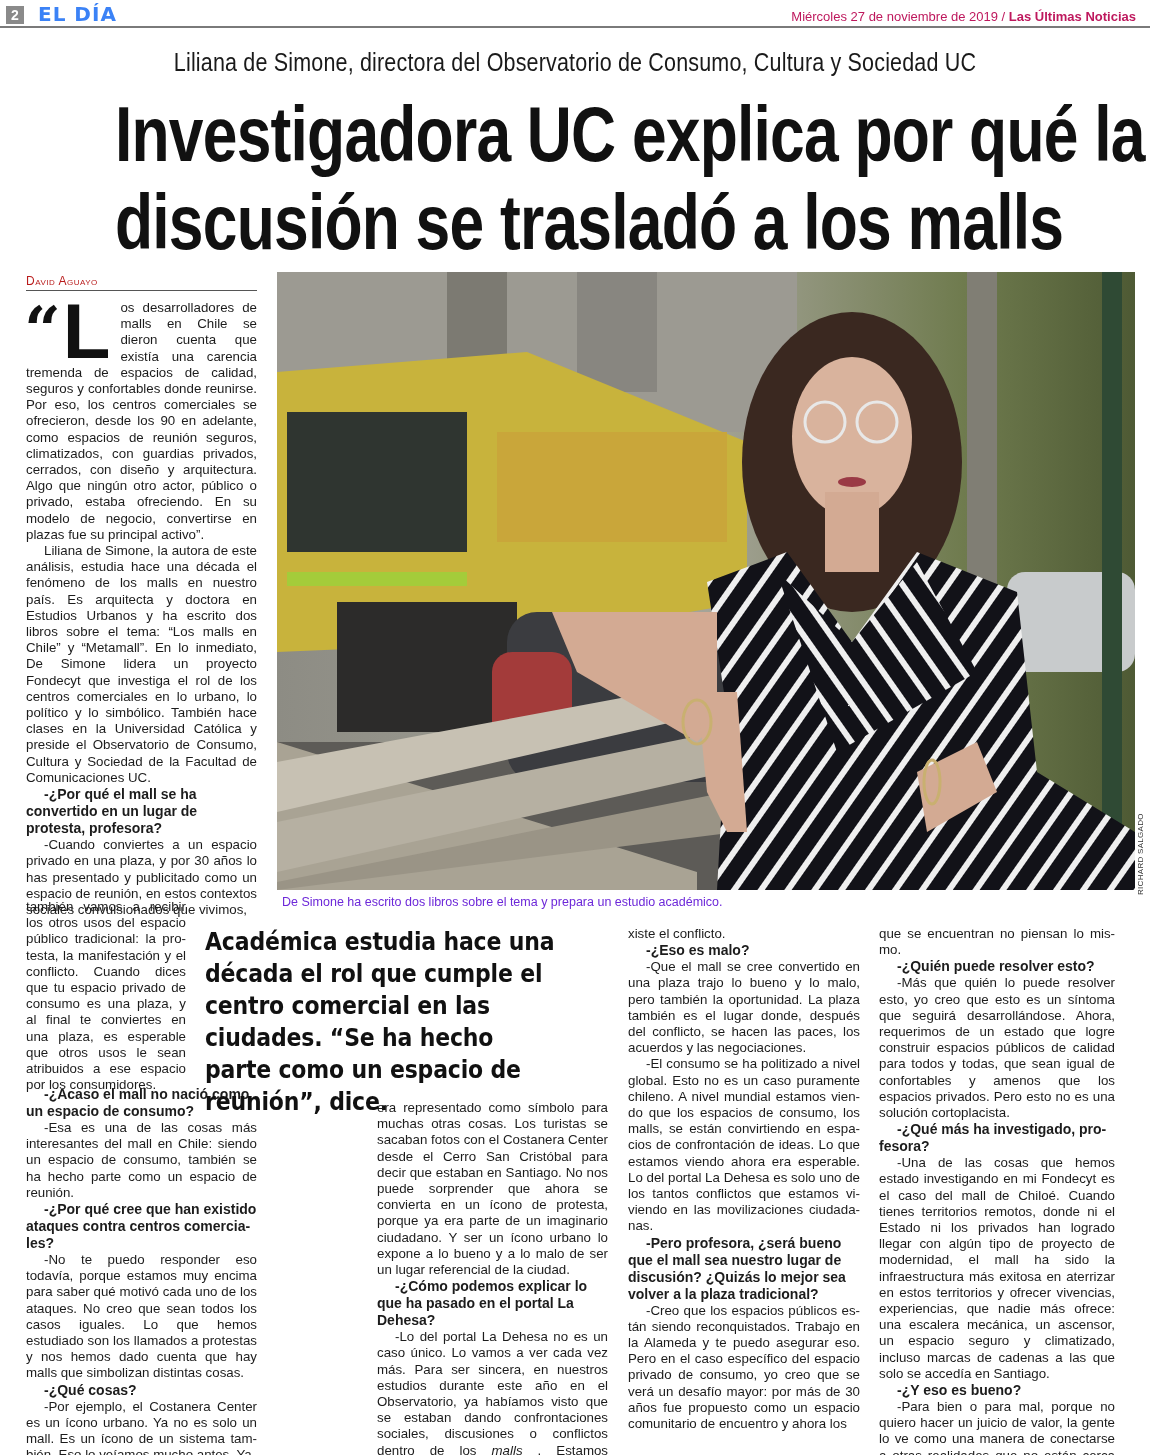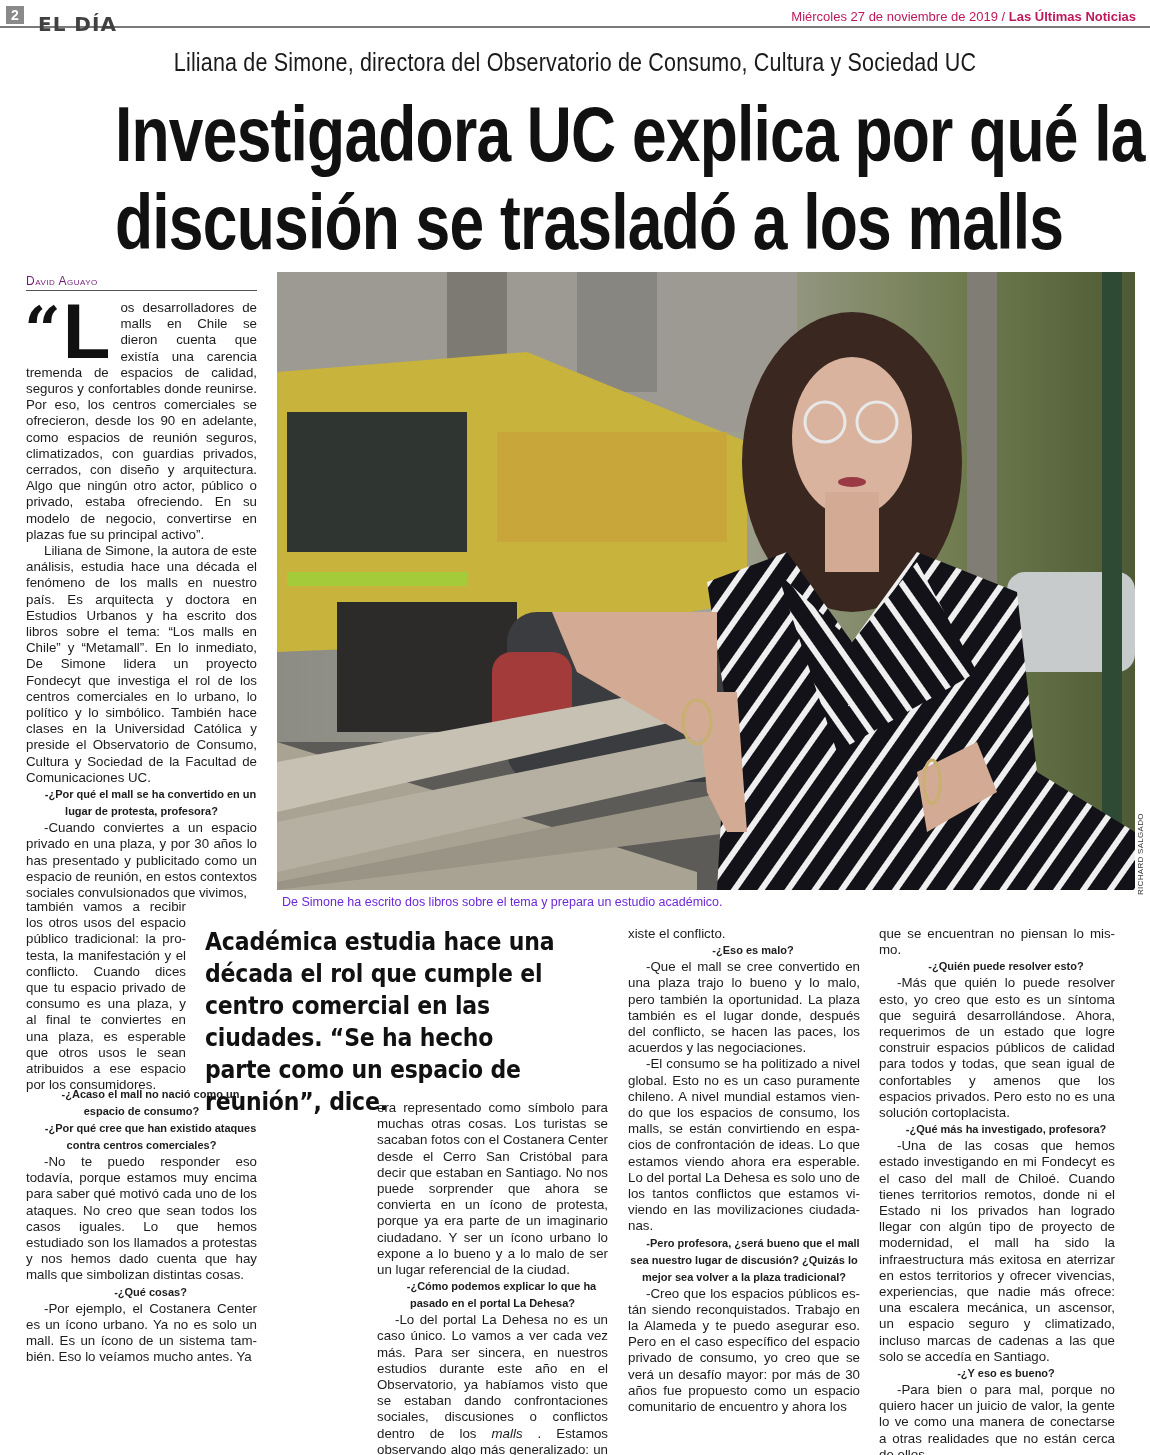--- a/index.html
+++ b/index.html
@@ -2,34 +2,34 @@
 <html><head>
 <meta charset="utf-8">
 <style>
   * { box-sizing: border-box; margin: 0; padding: 0; }
   html, body { width: 1150px; height: 1455px; background: #ffffff; overflow: hidden; }
   body { position: relative; font-family: "Liberation Sans", sans-serif; color: #1a1a1a; }
 
   
   .topbar { position: absolute; left: 0; top: 0; width: 1150px; height: 28px; border-bottom: 2px solid #7a7a7a; }
   .page-num { position: absolute; left: 6px; top: 6px; width: 18px; height: 18px; background: #8a8a8a; color: #fff; font: bold 14px "Liberation Sans", sans-serif; text-align: center; line-height: 18px; }
-  .section { position: absolute; left: 38px; top: 2px; font: 900 20px "DejaVu Sans", sans-serif; letter-spacing: 1px; color: #404040; margin-top: 10px; }
+  .section { position: absolute; left: 38px; top: 2px; font: 900 20px "DejaVu Sans", sans-serif; letter-spacing: 1px; color: #3b82f6; }
   .dateline { position: absolute; right: 14px; top: 9px; font: 13px "Liberation Sans Narrow", "Liberation Sans", sans-serif; color: #be185d; }
   .dateline b { font-weight: bold; }
 
   .kicker { position: absolute; left: 0; width: 1150px; top: 48px; text-align: center; font: 25px "Liberation Sans", sans-serif; transform: scaleX(0.86); transform-origin: center; color: #1a1a1a; letter-spacing: 0.2px; }
 
   .headline { position: absolute; left: 0; top: 90px; width: 1150px; text-align: center; font: bold 78px/88px "Liberation Sans", sans-serif; color: #111; transform: scaleX(0.80); transform-origin: center top; letter-spacing: -1px; white-space: nowrap; }
 
-  .byline { position: absolute; left: 26px; top: 274px; width: 231px; font: 12px "Liberation Sans", sans-serif; font-variant: small-caps; letter-spacing: 0.5px; border-bottom: 1px solid #555; padding-bottom: 2px; color: #701a75; }
+  .byline { position: absolute; left: 26px; top: 274px; width: 231px; font: 12px "Liberation Sans", sans-serif; font-variant: small-caps; letter-spacing: 0.5px; border-bottom: 1px solid #555; padding-bottom: 2px; color: #b91c1c; }
 
   .col { position: absolute; font: 13.3px/16.2px "Liberation Sans", sans-serif; text-align: justify; color: #1c1c1c; hyphens: manual; }
   .col p { text-indent: 18px; }
   .col p.noind { text-indent: 0; }
-  .col .q { font-weight: bold; font-size: 11px; line-height: 17px; text-indent: 18px; text-align: center; }
+  .col .q { font-weight: bold; font-size: 14px; line-height: 17px; text-indent: 18px; text-align: left; }
   .col i { font-style: italic; }
 
   .dropcap-wrap { position: relative; }
   .quote-mark { float: left; font: bold 64px/56px "DejaVu Serif", serif; margin: 2px 2px 0 -2px; color: #111; }
   .dropcap { float: left; font: bold 78px/62px "Liberation Sans", sans-serif; margin: 0 10px 0 0; color: #111; }
 
   .photo { position: absolute; left: 277px; top: 272px; width: 858px; height: 618px; overflow: hidden; background: #6c6a5e; }
   .credit { position: absolute; left: 1136px; top: 895px; transform: rotate(-90deg); transform-origin: left top; font: 8px "Liberation Sans", sans-serif; color: #333; letter-spacing: 0.3px; white-space: nowrap; }
   .caption { position: absolute; left: 282px; top: 895px; font: 12.5px "Liberation Sans", sans-serif; color: #6d28d9; }
 
@@ -63,20 +63,21 @@
   <p class="q">-¿Por qué el mall se ha converti­do en un lugar de protesta, profe­sora?</p>
   <p>-Cuando conviertes a un espacio pri­vado en una plaza, y por 30 años lo has presentado y publicitado como un es­pacio de reunión, en estos contextos sociales convulsionados que vivimos,</p>
 </div>
 
 <div class="col" style="left:26px; top:899px; width:160px;">
   <p class="noind">también vamos a recibir los otros usos del espacio público tradicional: la pro­testa, la manifestación y el conflicto. Cuando dices que tu espacio privado de consumo es una plaza, y al final te conviertes en una plaza, es esperable que otros usos le sean atribui­dos a ese espacio por los consumidores.</p>
 </div>
 
 <div class="col" style="left:26px; top:1086px; width:231px;">
   <p class="q">-¿Acaso el mall no nació como un espacio de consu­mo?</p>
+  <p>-Esa es una de las cosas más intere­santes del mall en Chile: siendo un es­pacio de consumo, también se ha he­cho parte como un espacio de reunión.</p>
   <p class="q">-¿Por qué cree que han existido ataques contra centros comercia­les?</p>
   <p>-No te puedo responder eso todavía, porque estamos muy encima para sa­ber qué motivó cada uno de los ata­ques. No creo que sean todos los casos iguales. Lo que hemos estudiado son los llamados a protestas y nos hemos dado cuenta que hay malls que simboli­zan distintas cosas.</p>
   <p class="q">-¿Qué cosas?</p>
   <p>-Por ejemplo, el Costanera Center es un ícono urbano. Ya no es solo un mall. Es un ícono de un sistema tam­bién. Eso lo veíamos mucho antes. Ya</p>
 </div>
 
 <div class="photo">
   <svg width="858" height="618" viewBox="0 0 858 618">
     <defs>
       <linearGradient id="bg" x1="0" y1="0" x2="1" y2="0">

